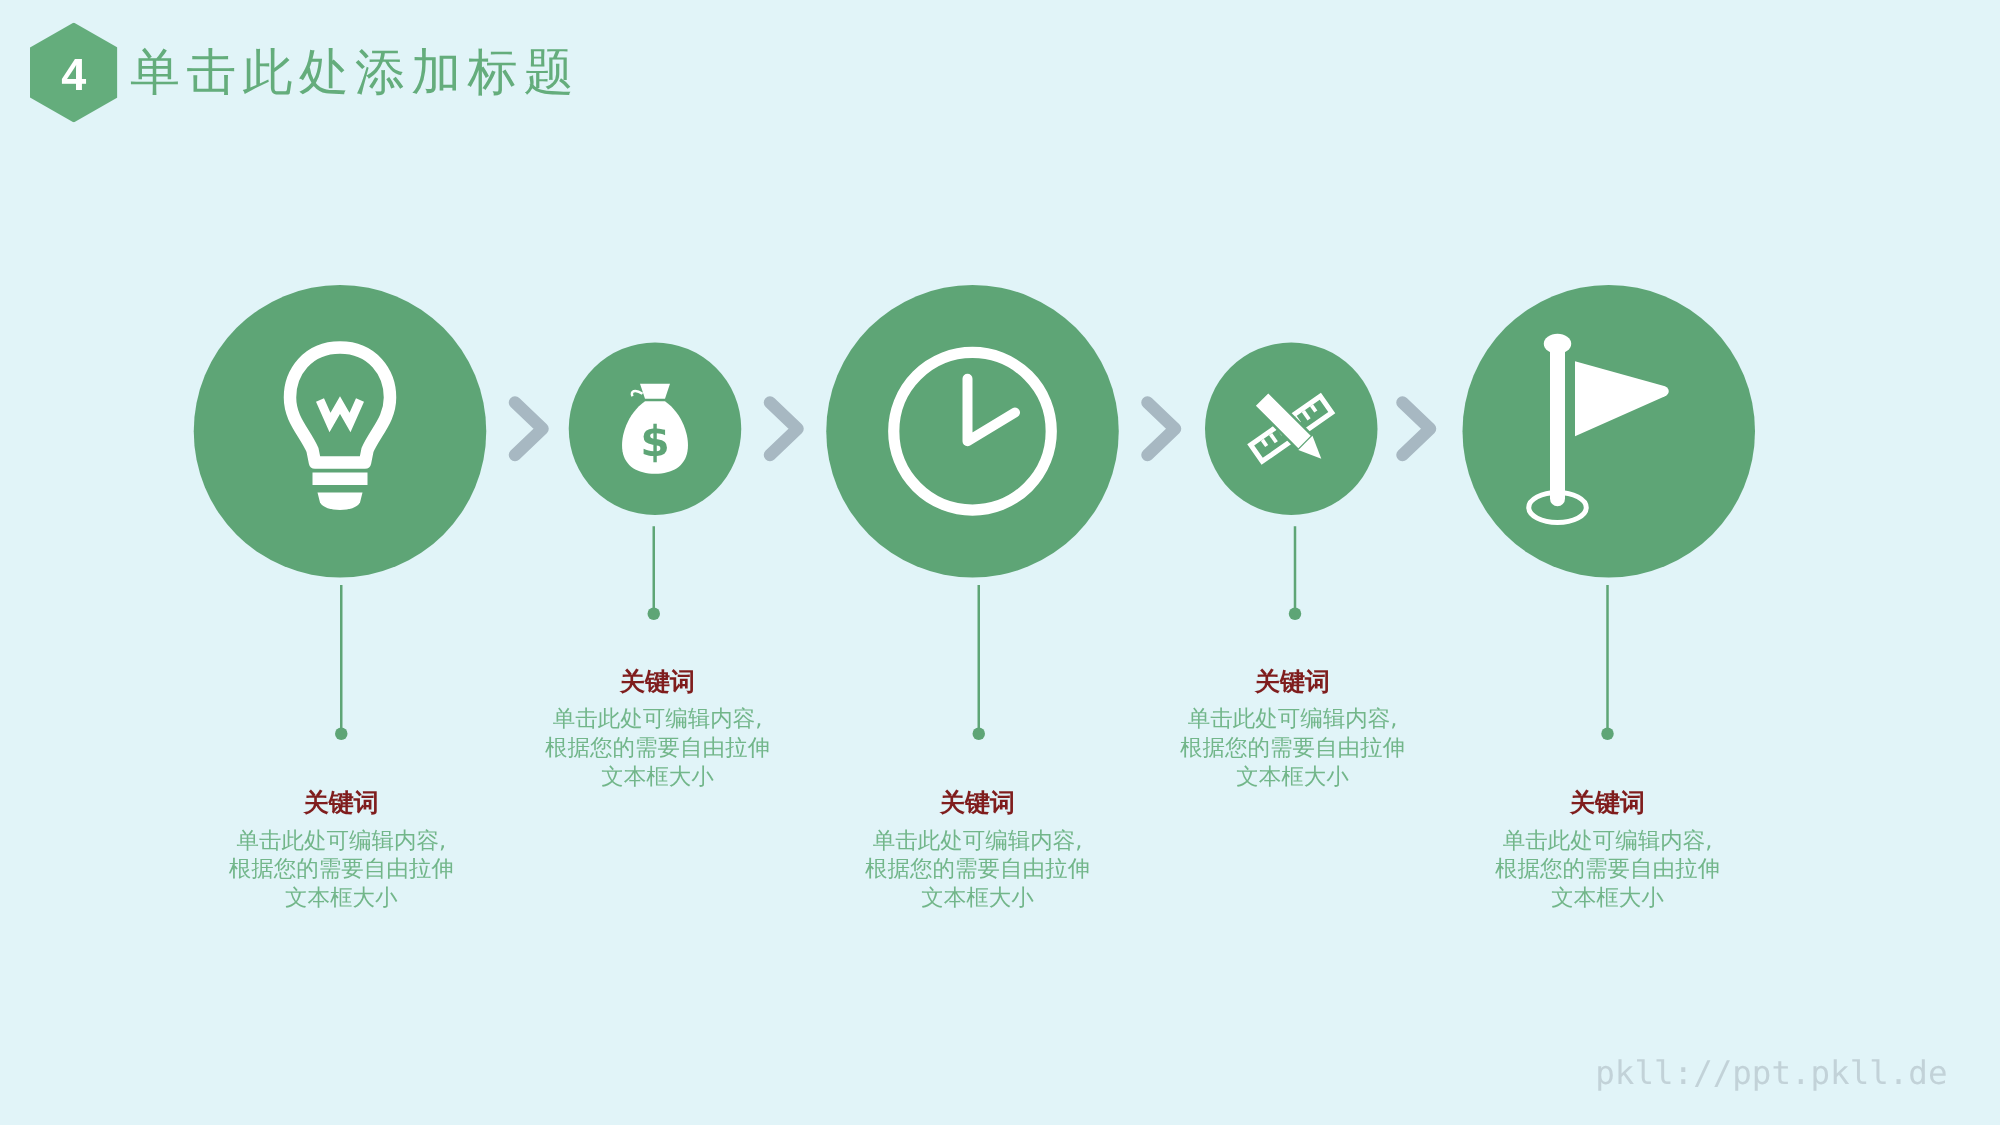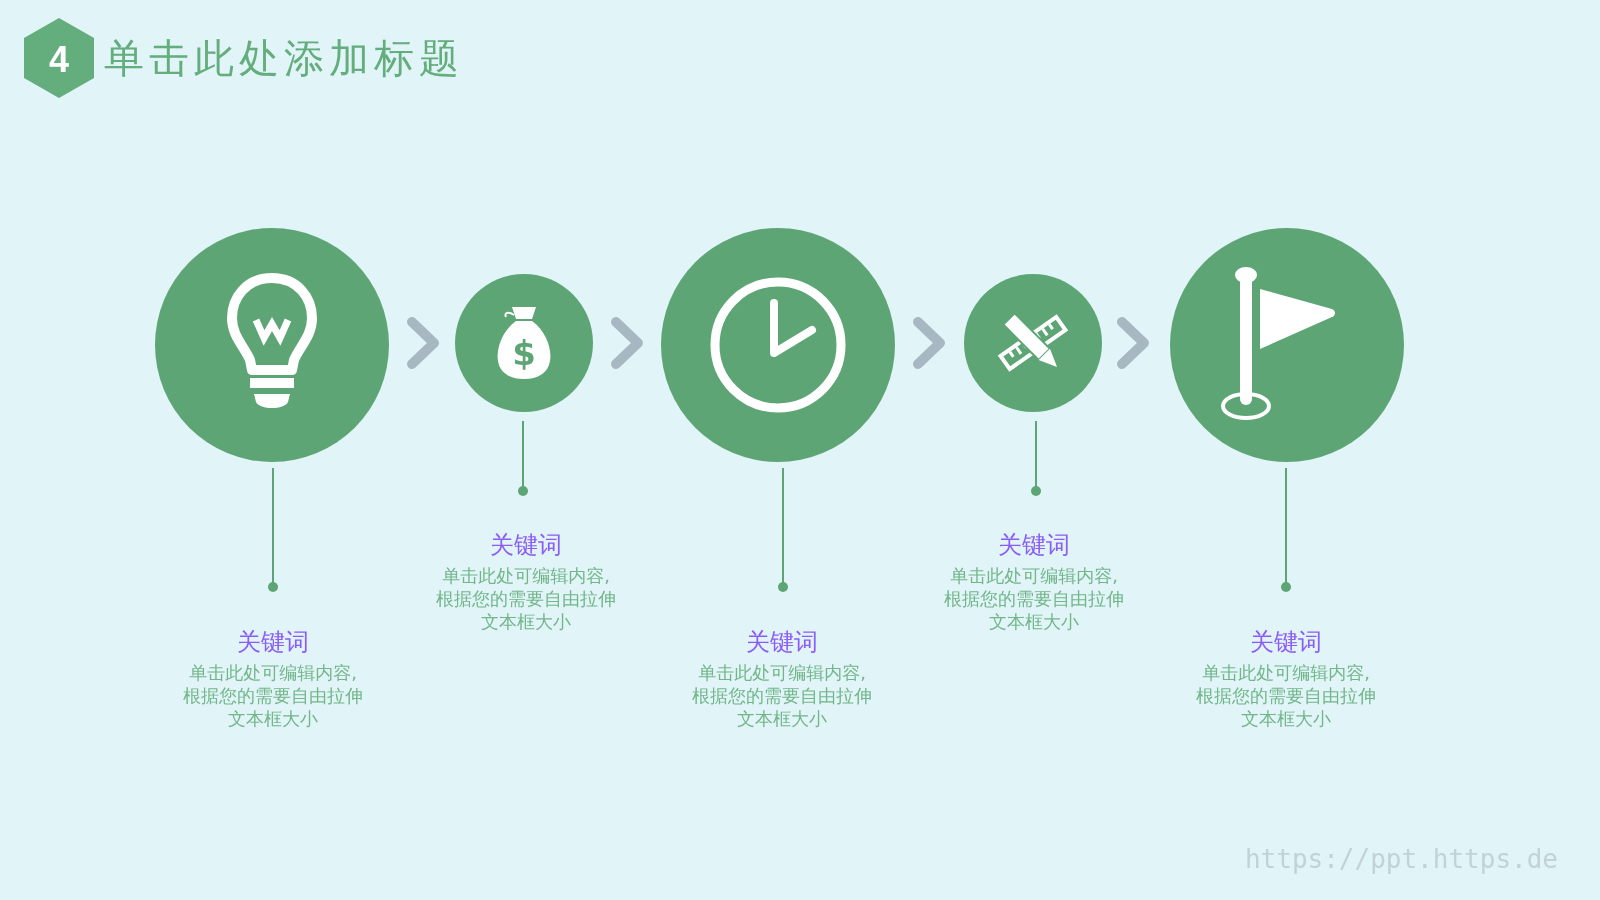--- a/index.html
+++ b/index.html
@@ -24,21 +24,21 @@
     display:flex; align-items:center; justify-content:center;
   }
   .circle.big { width:234px; height:234px; }
   .circle.small { width:138px; height:138px; }
   .chev { position:absolute; width:34px; height:54px; }
   .vline { position:absolute; width:2px; background:#5ea576; }
   .dot { position:absolute; width:10px; height:10px; border-radius:50%; background:#5ea576; }
   .label {
     position:absolute; width:260px; text-align:center;
   }
-  .label .kw { color:#8b5cf6; font-weight:normal; font-size:24px; line-height:30px; height:30px; }
+  .label .kw { color:#7f1d1d; font-weight:bold; font-size:20px; line-height:30px; height:30px; }
   .label .desc { color:#72b68a; font-size:18px; line-height:23px; margin-top:4px;text-align:center; }
   .label .desc div { white-space:nowrap; }
   .watermark {
     position:absolute; right:42px; bottom:26px; color:#c2d2d8;
     font-size:26px; font-family:"DejaVu Sans Mono","Liberation Mono",monospace; letter-spacing:0px;
   }
 </style>
 </head>
 <body>
 
@@ -168,13 +168,13 @@
 
 <div class="label" style="left:1156px;top:627px;">
   <div class="kw">关键词</div>
   <div class="desc">
     <div>单击此处可编辑内容,</div>
     <div>根据您的需要自由拉伸</div>
     <div>文本框大小</div>
   </div>
 </div>
 
-<div class="watermark">https://ppt.https.de</div>
+<div class="watermark">pkll://ppt.pkll.de</div>
 
 </body></html>

